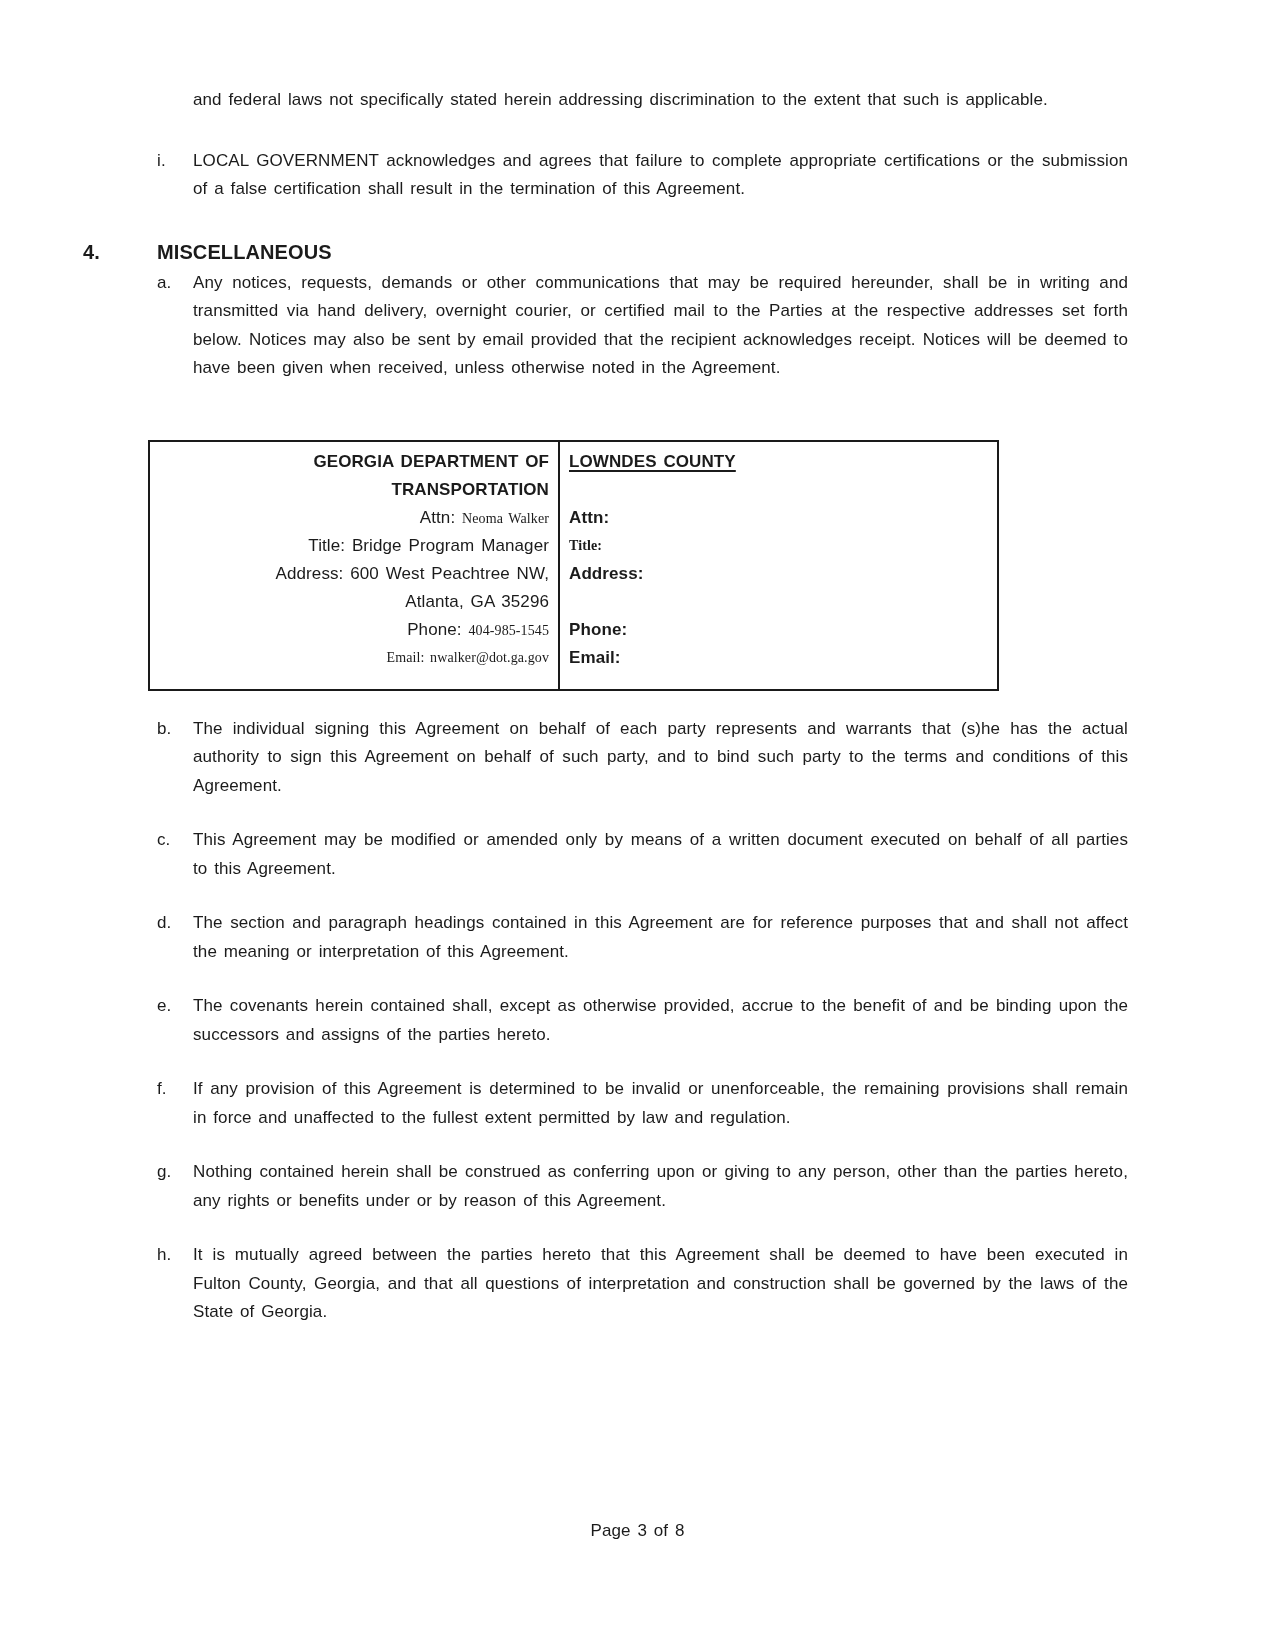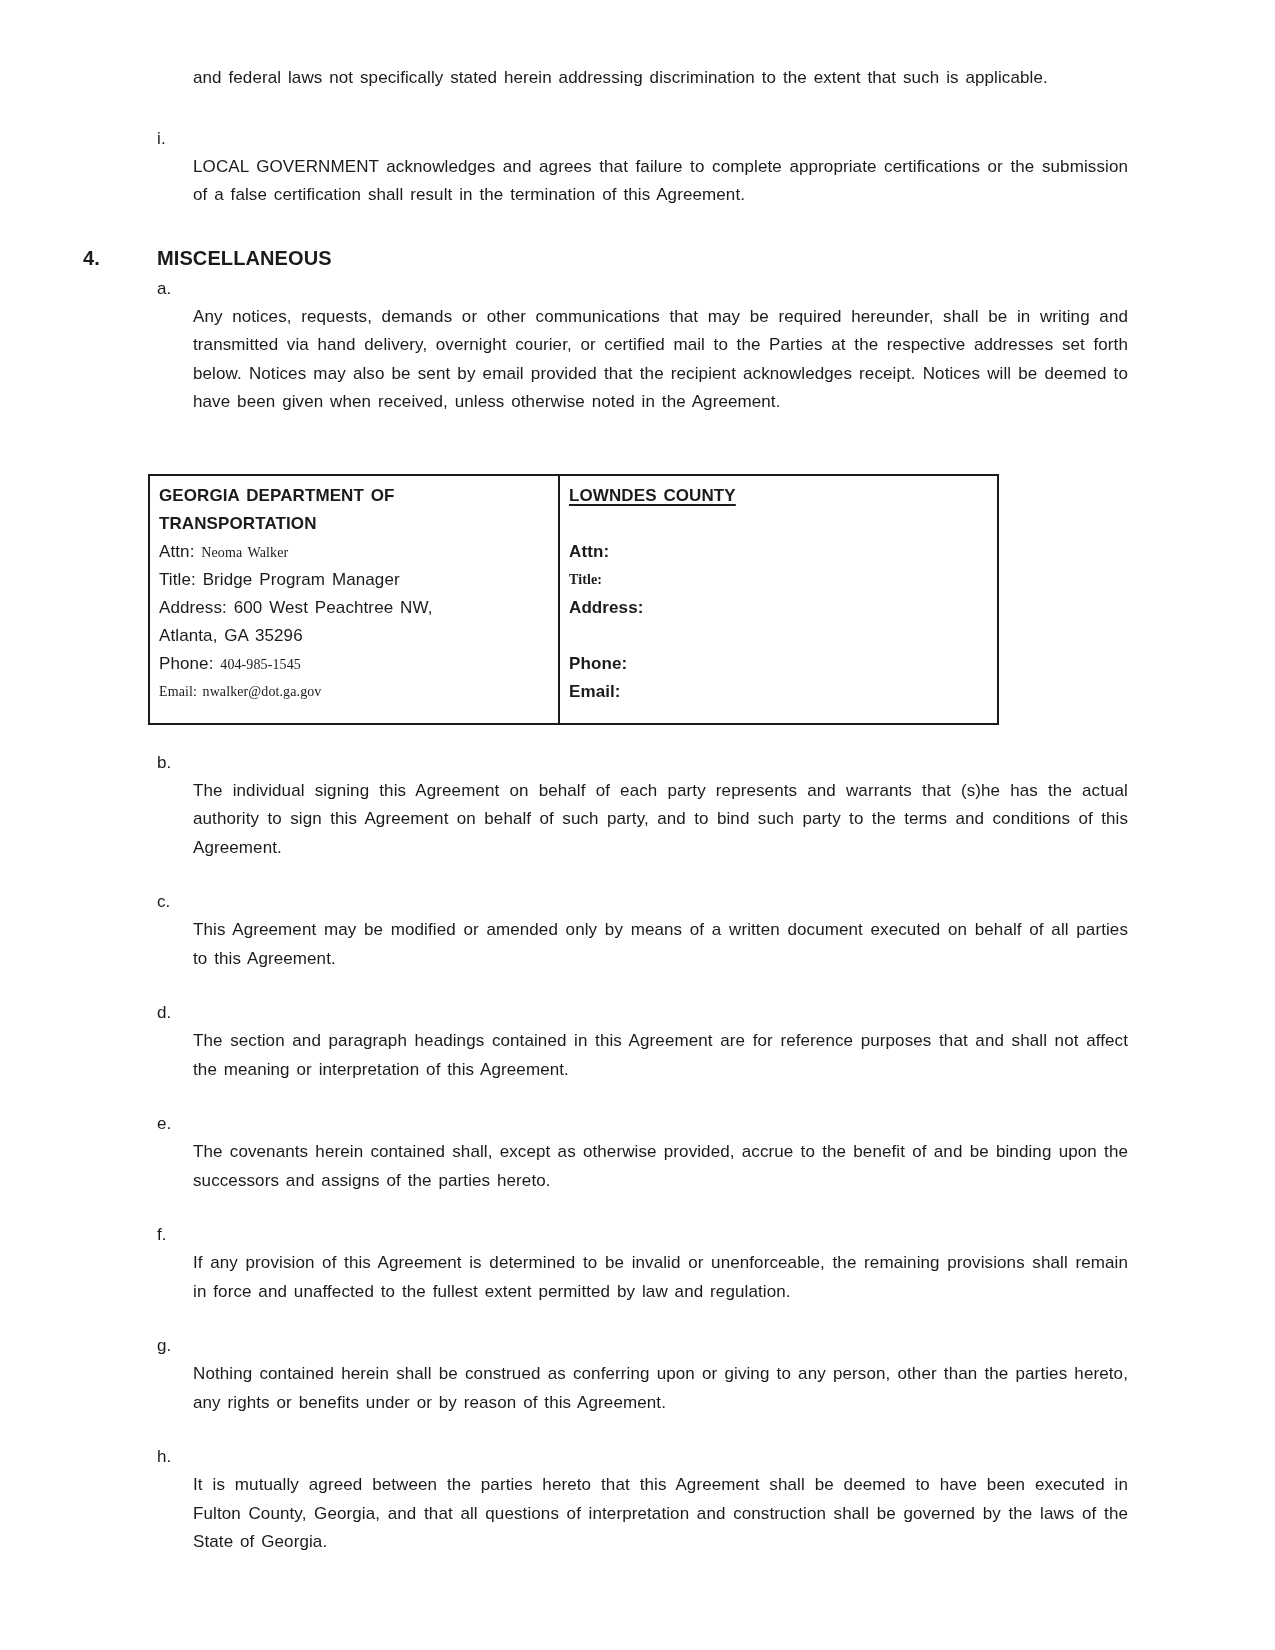--- a/index.html
+++ b/index.html
@@ -9,34 +9,34 @@
     height: 1650px;
     background: #ffffff;
     color: #1b1b1b;
     font-family: "Liberation Sans", sans-serif;
     font-size: 17px;
     line-height: 28.5px;
     letter-spacing: 0.1px;
     word-spacing: 2px;
     overflow: hidden;
     box-sizing: border-box;
-    padding-top: 64px;
+    padding-top: 86px;
   }
   .para {
     margin: 0 147px 0 193px;
     text-align: justify;
   }
   .p-cont { margin-bottom: 32px; }
   .li {
     display: flex;
     margin-left: 157px;
     margin-right: 147px;
   }
   .li .marker { flex: 0 0 36px; text-align: left; }
-  .li .li-text { flex: 1; text-align: justify; margin-top: 28px; }
+  .li .li-text { flex: 1; text-align: justify; }
   .li-i { margin-bottom: 33px; }
   .section-head {
     display: flex;
     margin-left: 83px;
     font-weight: 700;
     font-size: 20px;
     line-height: 30px;
     margin-bottom: 2px;
   }
   .section-head .sec-num { flex: 0 0 74px; }
@@ -47,21 +47,21 @@
     margin-left: 148px;
     margin-top: 57px;
     table-layout: fixed;
   }
   table.contact td {
     border: 2px solid #1a1a1a;
     vertical-align: top;
     padding: 6px 9px 17px 9px;
     box-sizing: border-box;
   }
-  td.col-gdot { width: 410px; }
+  td.col-gdot { width: 410px; text-align: right; }
   td.col-county { width: 439px; }
   .trow { height: 28px; line-height: 28px; white-space: nowrap; }
   .tbold { font-weight: 700; }
   .tunderline { text-decoration: underline; text-decoration-thickness: 2px; text-underline-offset: 3px; }
   .serif { font-family: "Liberation Serif", serif; font-size: 14px; }
   .li-mid { margin-bottom: 26px; }
   .li-b { margin-top: 24px; }
   .li-h { margin-bottom: 0; }
   .footer {
     position: absolute;
@@ -148,14 +148,15 @@
   <div class="li li-mid">
     <span class="marker">g.</span>
     <div class="li-text">Nothing contained herein shall be construed as conferring upon or giving to any person, other than the parties hereto, any rights or benefits under or by reason of this Agreement.</div>
   </div>
 
   <div class="li li-h">
     <span class="marker">h.</span>
     <div class="li-text">It is mutually agreed between the parties hereto that this Agreement shall be deemed to have been executed in Fulton County, Georgia, and that all questions of interpretation and construction shall be governed by the laws of the State of Georgia.</div>
   </div>
 
+  <div class="footer">Page 3 of 8</div>
 
 </div>
 
 </body></html>

